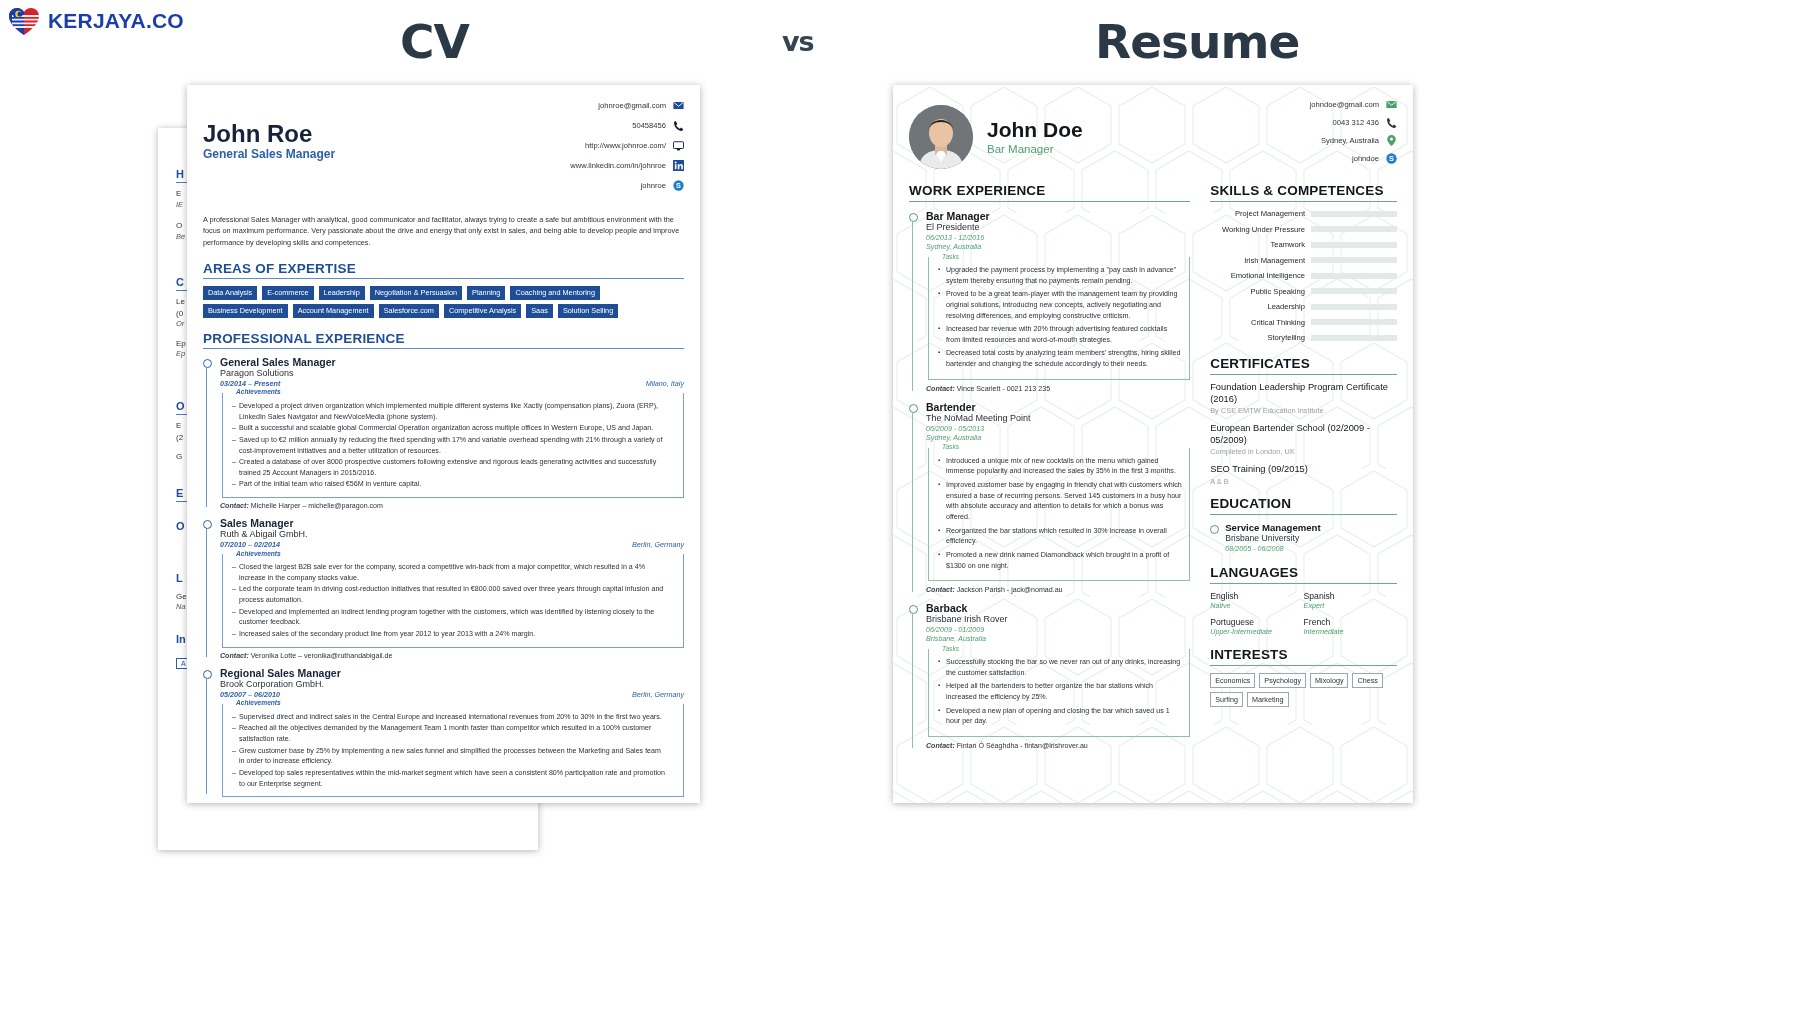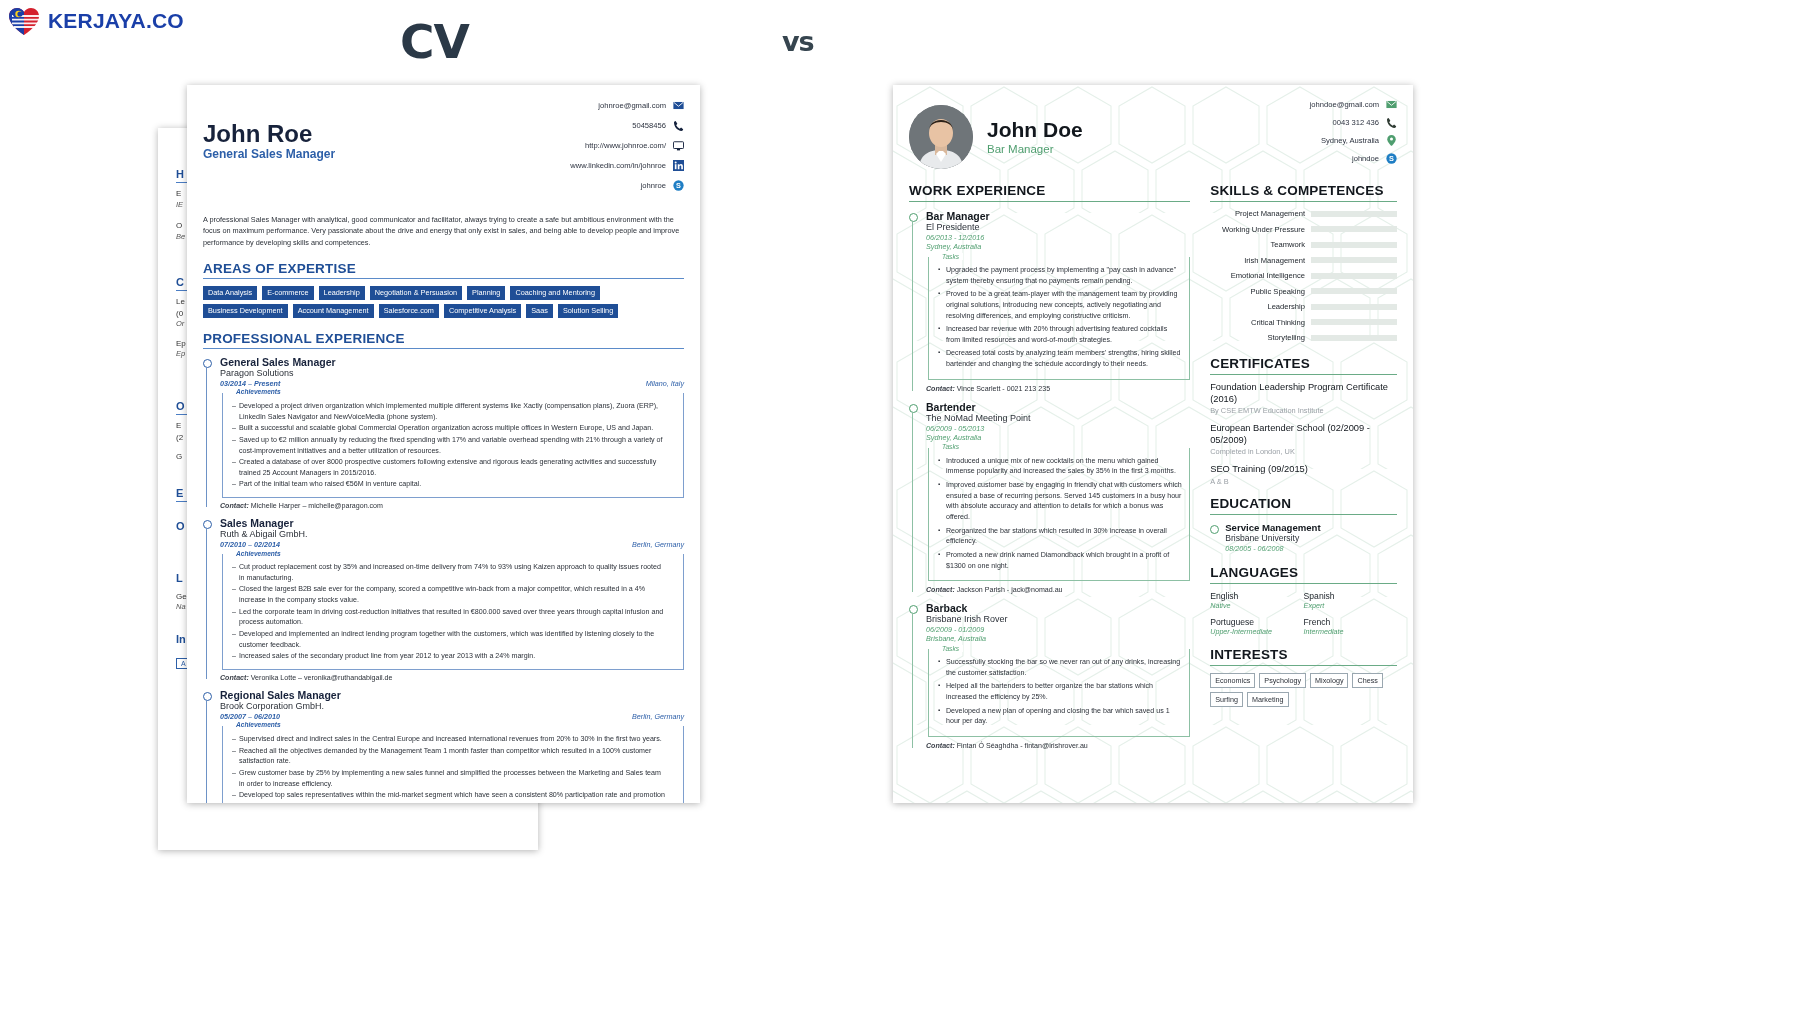--- a/index.html
+++ b/index.html
@@ -157,20 +157,21 @@
         <circle cx="9" cy="8" r="4.2" fill="#1a3fa8"></circle>
         <circle cx="10.6" cy="8" r="3.3" fill="#fcd116"></circle>
         <circle cx="12" cy="8" r="2.6" fill="#1a3fa8"></circle>
       </svg>
     </span>
     <span class="logo-text">KERJAYA.CO</span>
   </div>
 
   <div class="big-title" id="title-cv">CV</div>
   <div class="big-title" id="title-vs">vs</div>
+  <div class="big-title" id="title-resume">Resume</div>
 
   <div class="sheet" id="cv-back">
     <div class="back-h">H</div>
     <div class="back-l">E</div>
     <div class="back-i">IE</div>
     <div class="back-l" style="margin-top:10px">O</div>
     <div class="back-i">Be</div>
 
     <div class="back-h" style="margin-top:34px">C</div>
     <div class="back-l">Le</div>
@@ -302,21 +303,20 @@
     <div class="job">
       <div class="job-title">Sales Manager</div>
       <div class="job-co">Ruth &amp; Abigail GmbH.</div>
       <div class="job-meta">
         <span class="job-date">07/2010 – 02/2014</span>
         <span class="job-loc">Berlin, Germany</span>
       </div>
       <div class="ach">
         <span class="ach-label">Achievements</span>
         <ul>
-          <li>Cut product replacement cost by 35% and increased on-time delivery from 74% to 93% using Kaizen approach to quality issues rooted in manufacturing.</li>
           <li>Closed the largest B2B sale ever for the company, scored a competitive win-back from a major competitor, which resulted in a 4% increase in the company stocks value.</li>
           <li>Led the corporate team in driving cost-reduction initiatives that resulted in €800.000 saved over three years through capital infusion and process automation.</li>
           <li>Developed and implemented an indirect lending program together with the customers, which was identified by listening closely to the customer feedback.</li>
           <li>Increased sales of the secondary product line from year 2012 to year 2013 with a 24% margin.</li>
         </ul>
       </div>
       <div class="contact-line">
         <b>Contact:</b>
         <span>Veronika Lotte – veronika@ruthandabigail.de</span>
       </div>

